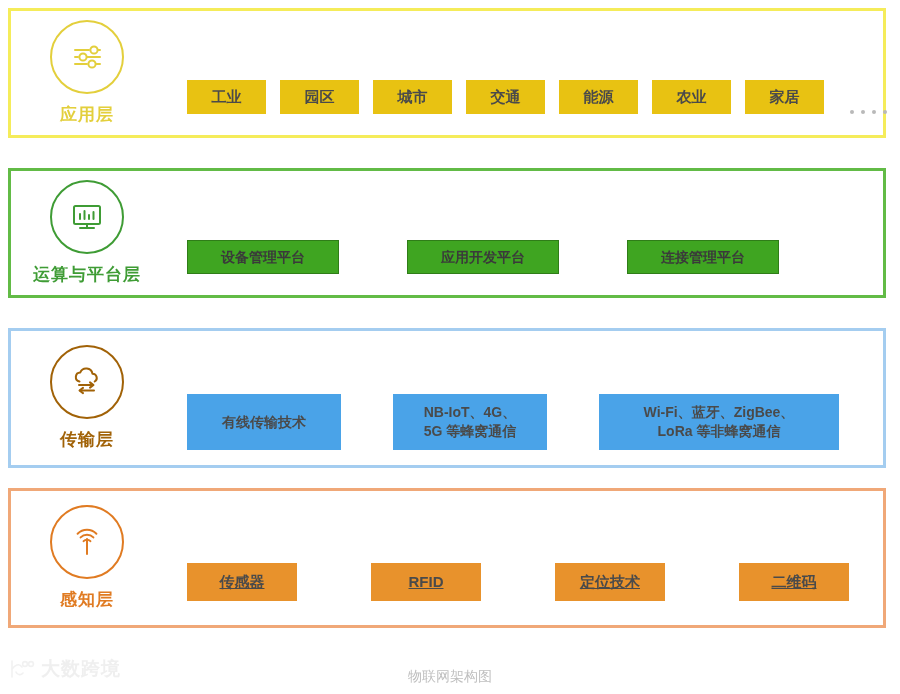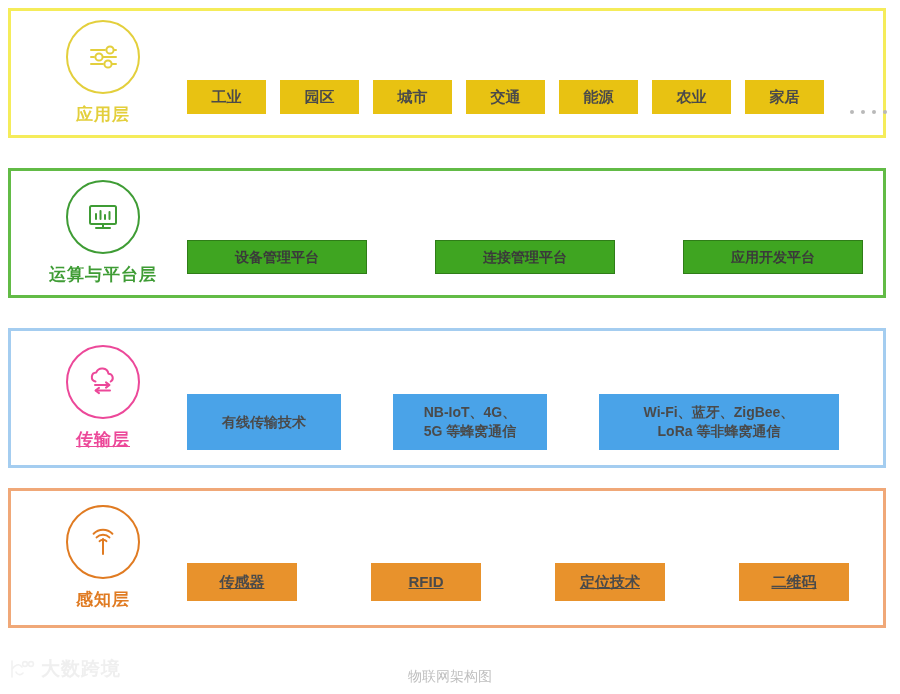--- a/index.html
+++ b/index.html
@@ -34,21 +34,21 @@
   }
 
   
   .layer-app   { top: 8px;   height: 130px; }
   .layer-plat  { top: 168px; height: 130px; }
   .layer-trans { top: 328px; height: 140px; }
   .layer-perc  { top: 488px; height: 140px; }
 
   .badge {
     position: absolute;
-    left: 32px;
+    left: 16px;
     top: 50%;
     transform: translateY(-50%);
     width: 120px;
     display: flex;
     flex-direction: column;
     align-items: center;
     justify-content: center;
   }
   .badge-circle {
     width: 74px;
@@ -116,31 +116,31 @@
   }
 
   
   .layer-plat { border-color: #62bb46; }
   .badge-plat { color: #3f9c35; }
   .items-plat { gap: 0; }
   .chip-plat {
     background: #3fa521;
     border: 1px solid #2f7d18;
     color: #3a3a3a;
-    width: 180px;
+    width: 152px;
     height: 34px;
     font-size: 14px;
     flex: 0 0 auto;
     margin-right: 68px;
   }
   .chip-plat:last-child { margin-right: 0; }
 
   
   .layer-trans { border-color: #a4cdf0; }
-  .badge-trans { color: #ec4899; text-decoration: underline; }
+  .badge-trans { color: #a16207; }
   .items-trans { gap: 0; }
   .chip-trans {
     background: #4aa3e8;
     color: #4a4a4a;
     height: 56px;
     font-size: 14px;
     flex: 0 0 auto;
     padding: 0 10px;
   }
   .chip-trans.w1 { width: 154px; margin-right: 52px; }
@@ -238,22 +238,22 @@
           <line x1="13" y1="22" x2="13" y2="17"></line>
           <line x1="17.5" y1="22" x2="17.5" y2="14"></line>
           <line x1="22" y1="22" x2="22" y2="18"></line>
           <line x1="26.5" y1="22" x2="26.5" y2="15"></line>
         </svg>
       </div>
       <div class="badge-label">运算与平台层</div>
     </div>
     <div class="items items-plat">
       <div class="chip chip-plat">设备管理平台</div>
+      <div class="chip chip-plat">应用开发平台</div>
       <div class="chip chip-plat">连接管理平台</div>
-      <div class="chip chip-plat">应用开发平台</div>
     </div>
   </section>
 
   <section class="layer layer-trans">
     <div class="badge badge-trans">
       <div class="badge-circle">
         <svg width="40" height="40" viewBox="0 0 40 40" fill="none" stroke="currentColor" stroke-width="2" stroke-linejoin="round" stroke-linecap="round">
           <path d="M12.5 19.5a4.6 4.6 0 0 1 .8 -9.1 6.4 6.4 0 0 1 12.2 1.3 4.2 4.2 0 0 1 2.2 7.8"></path>
           <path d="M12 23h14"></path>
           <path d="M23 20.4 26.5 23 23 25.6"></path>

